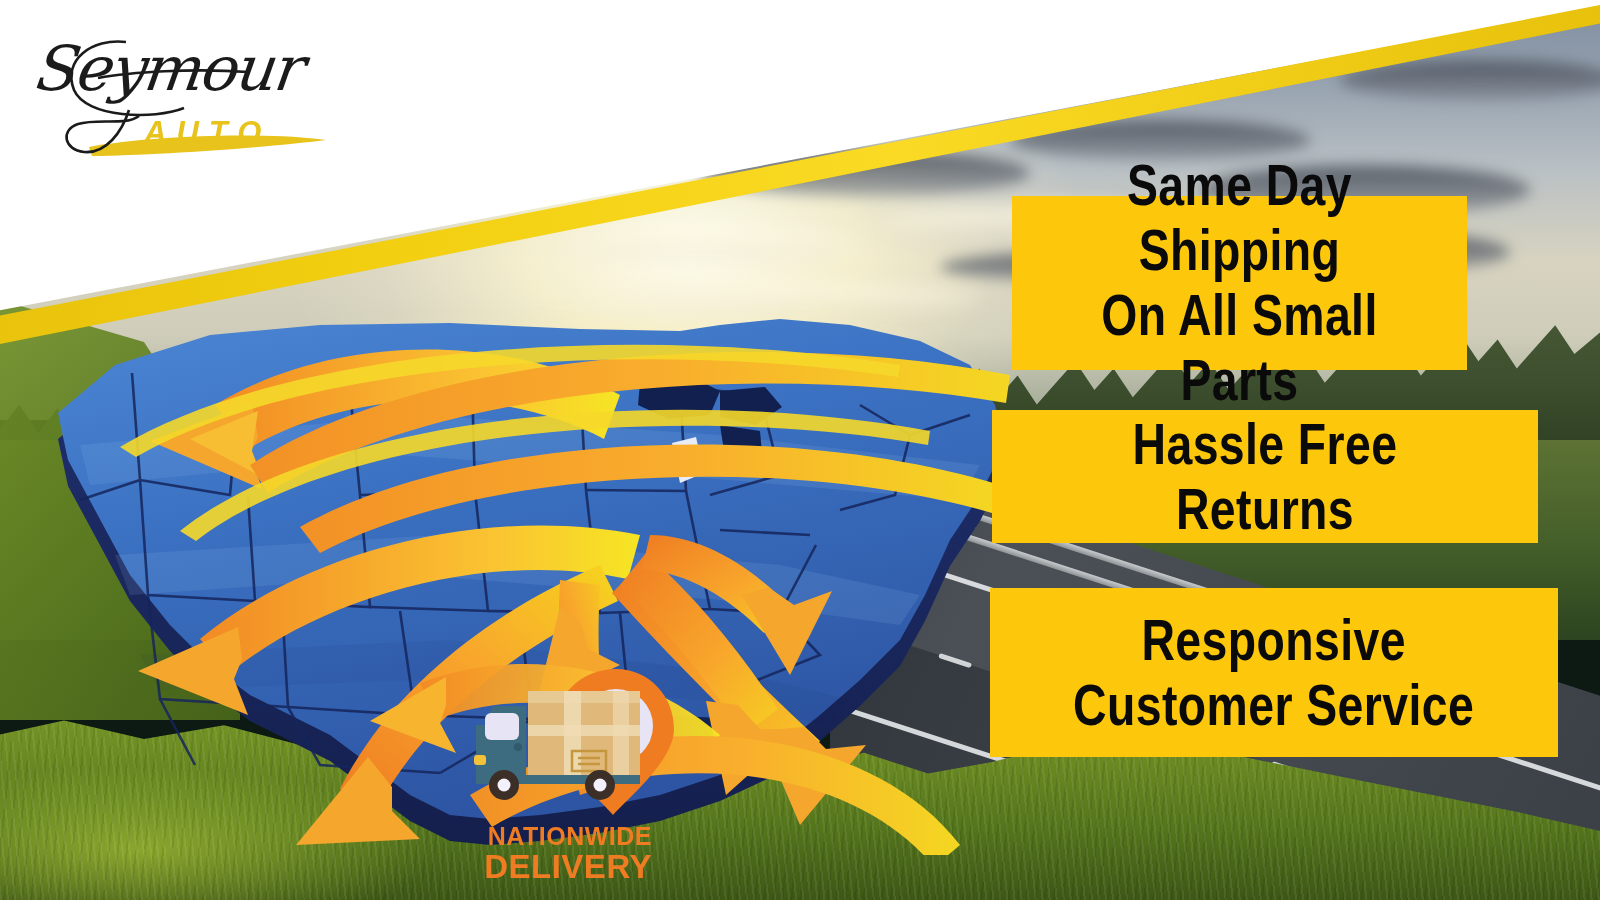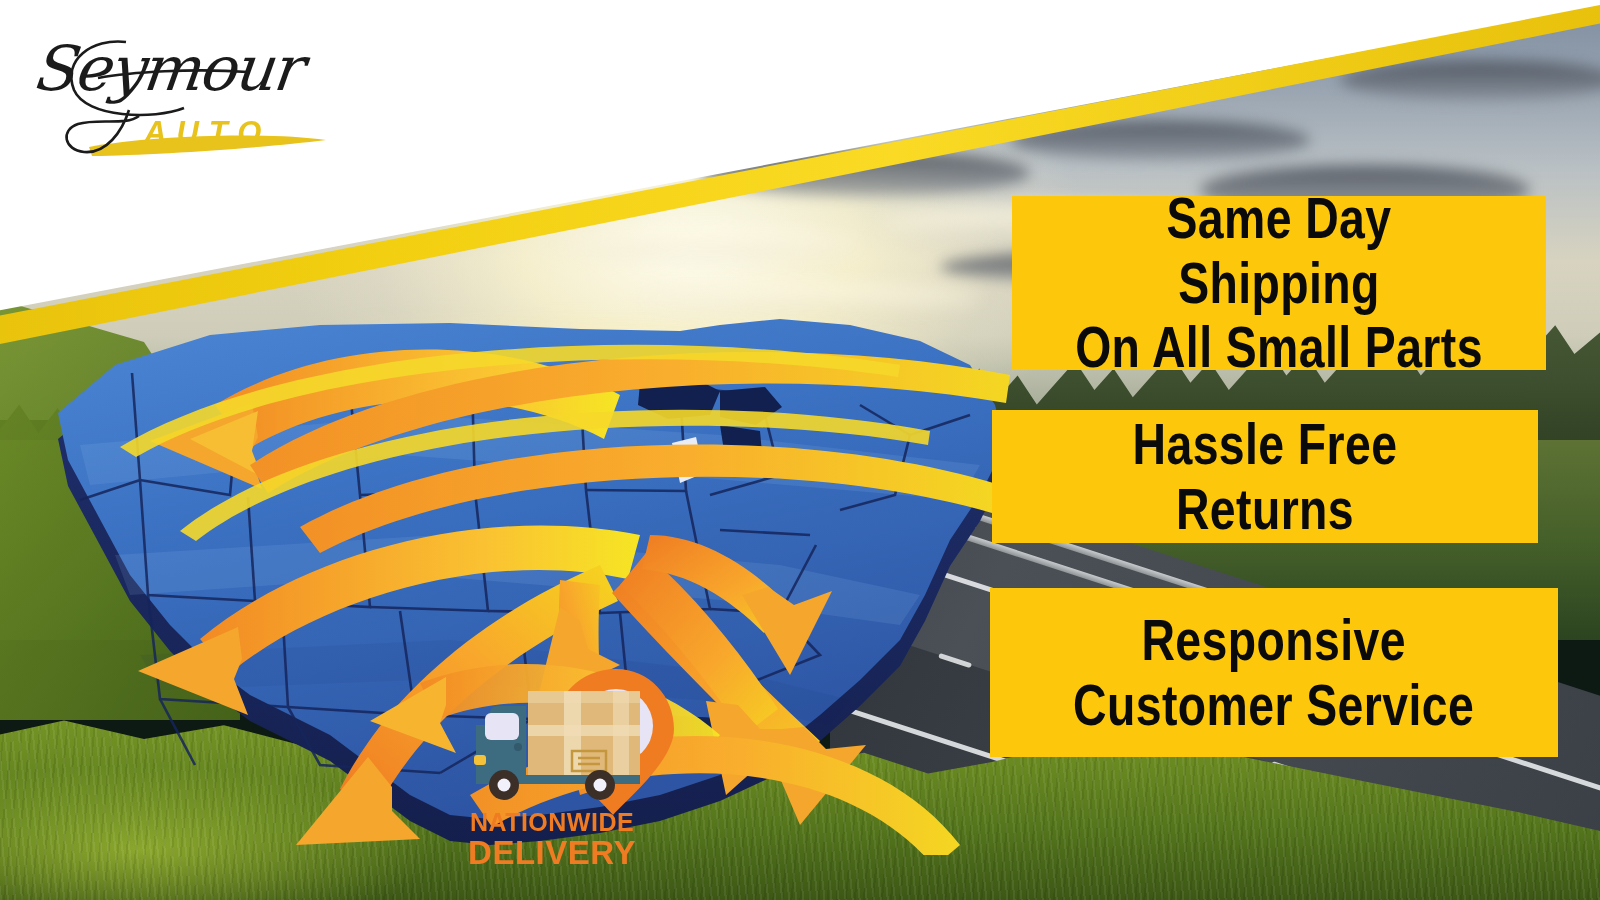--- a/index.html
+++ b/index.html
@@ -138,21 +138,21 @@
   .map-wrap { position:absolute; left:20px; top:295px; width:1010px; height:570px; }
   .map-svg { position:absolute; left:0; top:0; width:1010px; height:570px; }
 
   
   .arrows { position:absolute; left:0; top:250px; width:1060px; height:620px; pointer-events:none; }
 
   
   .delivery { position:absolute; left:448px; top:368px; width:210px; height:220px; }
 
   .nationwide {
-    position:absolute; left:432px; top:515px; width:200px; text-align:center;
+    position:absolute; left:432px; top:529px; width:200px; text-align:right;
     line-height:1.02;
   }
   .nw-top {
     display:block; font-size:25px; font-weight:700; color:#ef7c22;
     letter-spacing:.5px; font-family:"Liberation Sans", sans-serif;
   }
   .nw-bot {
     display:block; font-size:33px; font-weight:700; color:#ef7c22;
     letter-spacing:.5px; font-family:"Liberation Sans", sans-serif;
   }
@@ -177,21 +177,21 @@
     position:absolute; background:#fdc70c; display:flex;
     align-items:center; justify-content:center; text-align:center;
   }
   .box span {
     display:block;
     font-family:"Liberation Sans", sans-serif;
     font-weight:700; color:#0a0a0a; line-height:1.12;
     transform:scaleX(.80); transform-origin:center;
     white-space:pre-line; letter-spacing:.5px;
   }
-  #box1 { left:1012px; top:196px; width:534px; height:174px; }
+  #box1 { left:1012px; top:196px; width:455px; height:174px; }
   #box1 span { font-size:58px; }
   #box2 { left:992px; top:410px; width:546px; height:133px; }
   #box2 span { font-size:58px; }
   #box3 { left:990px; top:588px; width:568px; height:169px; }
   #box3 span { font-size:58px; }
 </style>
 </head>
 <body>
 
 <div id="stage">

